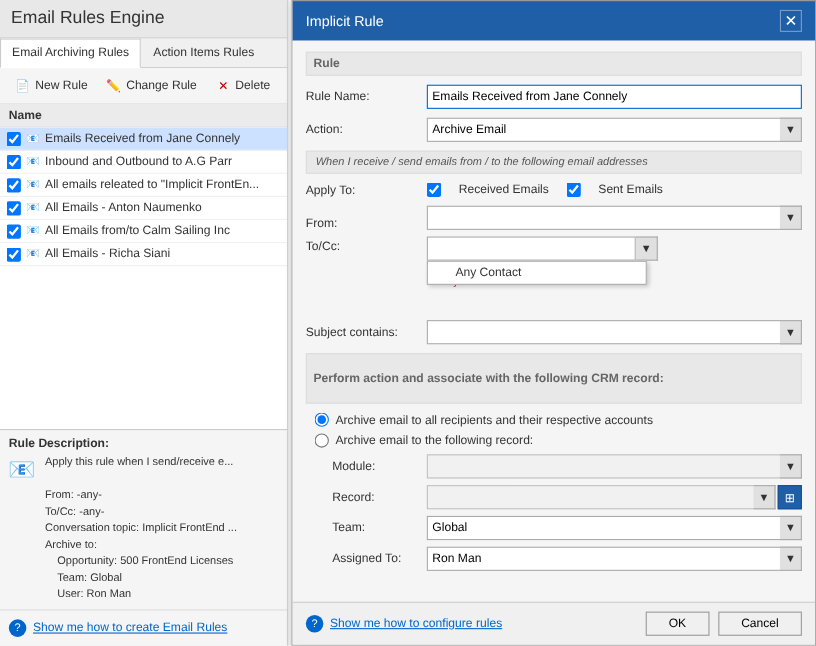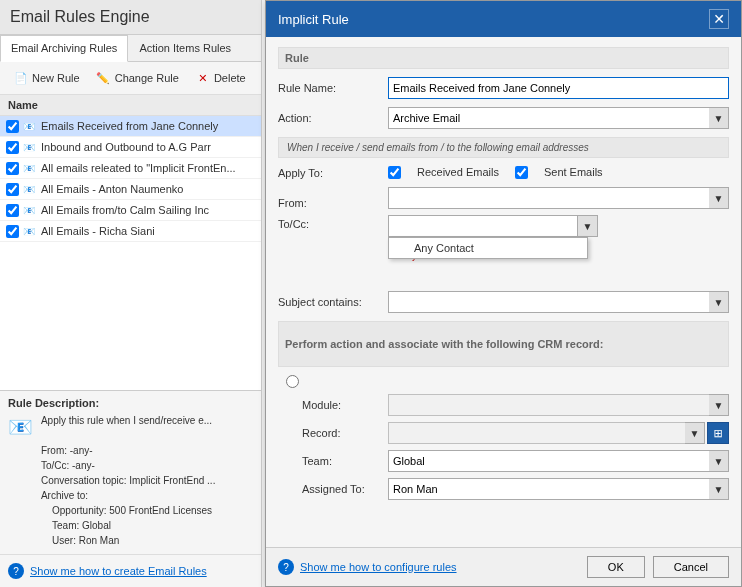--- a/index.html
+++ b/index.html
@@ -583,23 +583,28 @@
     <div class="subject-row" style="margin-top:30px;">
       <div class="form-label">Subject contains:</div>
       <div class="form-select-wrapper">
         <input class="form-control" type="text" style="">
         <div class="select-arrow">▼</div>
       </div>
     </div>
 
     <div class="action-section-label">Perform action and associate with the following CRM record:</div>
 
+    <div class="radio-row">
+      <input type="radio" name="archive-type" checked="" style="">
+      <label>Archive email to all recipients and their respective accounts</label>
+    </div>
 
     <div class="radio-row">
       <input type="radio" name="archive-type" style="">
+      <label>Archive email to the following record:</label>
     </div>
 
     <div class="sub-form-row">
       <div class="sub-form-label">Module:</div>
       <div class="form-select-wrapper">
         <select class="form-select" disabled="" style="background:#f0f0f0;">
           <option></option>
         </select>
         <div class="select-arrow">▼</div>
       </div>

